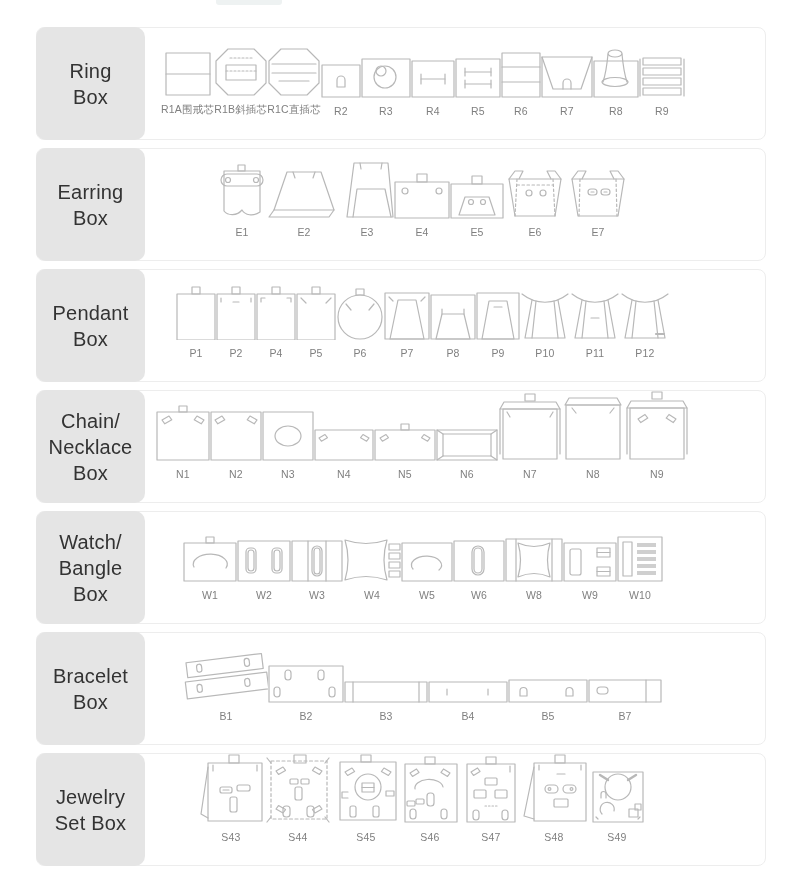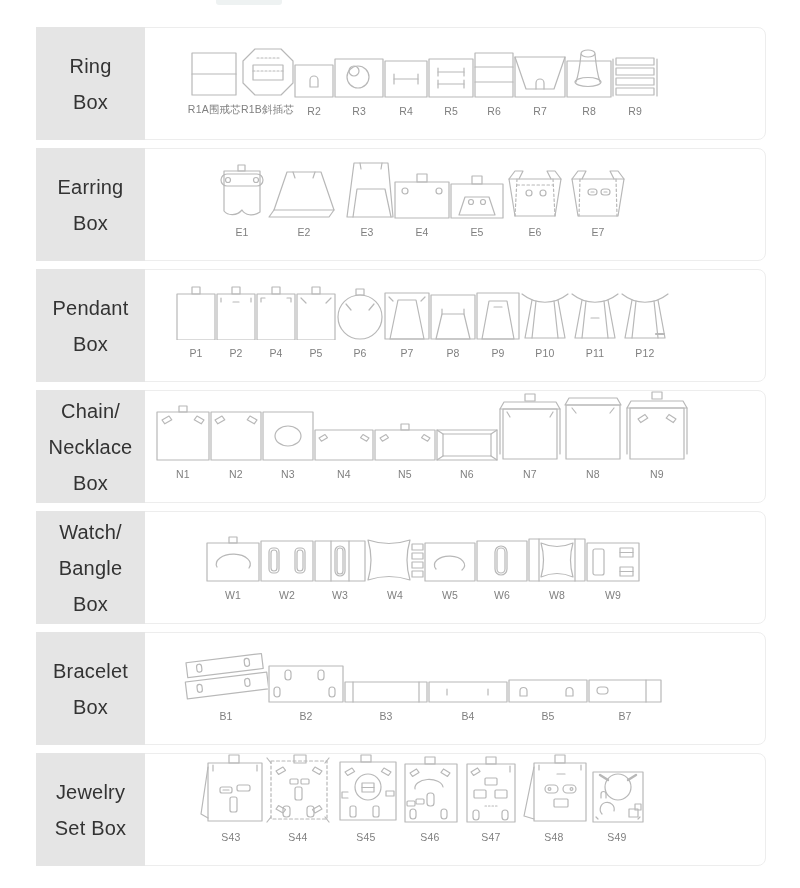--- a/index.html
+++ b/index.html
@@ -8,22 +8,22 @@
     font-family:"Liberation Sans", sans-serif;
   }
   .artifact{position:absolute;top:0;left:216px;width:66px;height:5px;background:#eef2f2;border-radius:0 0 3px 3px;}
   #catalog{position:absolute;top:27px;left:36px;width:730px;}
   .card{
     position:relative;height:113px;margin-bottom:8px;background:#fff;
     border:1px solid #ededed;border-radius:8px;box-sizing:border-box;
   }
   .cat{
     position:absolute;left:-1px;top:-1px;bottom:-1px;width:109px;background:#e5e5e5;
-    border-radius:0;display:flex;align-items:center;justify-content:center;text-align:center;
-    font-size:20px;line-height:36px;color:#333333;white-space:pre-line;letter-spacing:.2px;
+    border-radius:10px;display:flex;align-items:center;justify-content:center;text-align:center;
+    font-size:20px;line-height:26px;color:#333333;white-space:pre-line;letter-spacing:.2px;
   }
   .items{
     margin-left:48px;height:100%;display:flex;align-items:flex-end;justify-content:center;
     padding:0 16px 22px 12px;box-sizing:border-box;
   }
   .item{display:flex;flex-direction:column;align-items:center;margin:0;}
   .ic{display:flex;align-items:flex-end;justify-content:center;}
   .cap{margin-top:7px;font-size:10.5px;color:#7f7f7f;white-space:nowrap;letter-spacing:.2px;}
 </style>
 </head>
@@ -50,20 +50,31 @@
               <path d="M13 1 H39 L51 13 V35 L39 47 H13 L1 35 V13 Z"></path>
               <rect x="11" y="17" width="30" height="15"></rect>
               <line x1="11" y1="23" x2="41" y2="23" stroke-dasharray="2 2"></line>
               <line x1="15" y1="10" x2="37" y2="10" stroke-dasharray="2 2"></line>
             </svg>
           </div>
           <figcaption class="cap">R1B斜插芯</figcaption>
         </figure>
         <figure class="item">
           <div class="ic">
+            <svg width="52" height="48" viewBox="0 0 52 48" fill="none" stroke="#b8b8b8" stroke-width="1.2" stroke-linecap="round" stroke-linejoin="round">
+              <path d="M13 1 H39 L51 13 V35 L39 47 H13 L1 35 V13 Z"></path>
+              <line x1="4" y1="16" x2="48" y2="16"></line>
+              <line x1="4" y1="25" x2="48" y2="25"></line>
+              <line x1="11" y1="33" x2="41" y2="33"></line>
+            </svg>
+          </div>
+          <figcaption class="cap">R1C直插芯</figcaption>
+        </figure>
+        <figure class="item">
+          <div class="ic">
             <svg width="40" height="34" viewBox="0 0 40 34" fill="none" stroke="#b8b8b8" stroke-width="1.2" stroke-linecap="round" stroke-linejoin="round">
               <rect x="1" y="1" width="38" height="32"></rect>
               <path d="M16 23 v-7 a4 4 0 0 1 8 0 v7 z"></path>
             </svg>
           </div>
           <figcaption class="cap">R2</figcaption>
         </figure>
         <figure class="item">
           <div class="ic">
             <svg width="50" height="40" viewBox="0 0 50 40" fill="none" stroke="#b8b8b8" stroke-width="1.2" stroke-linecap="round" stroke-linejoin="round">
@@ -540,20 +551,36 @@
             <svg width="54" height="40" viewBox="0 0 54 40" fill="none" stroke="#b8b8b8" stroke-width="1.2" stroke-linecap="round" stroke-linejoin="round">
               <rect x="1" y="1" width="52" height="38"></rect>
               <rect x="7" y="7" width="11" height="26" rx="2"></rect>
               <rect x="34" y="6" width="13" height="9"></rect>
               <line x1="34" y1="10.5" x2="47" y2="10.5"></line>
               <rect x="34" y="25" width="13" height="9"></rect>
               <line x1="34" y1="29.5" x2="47" y2="29.5"></line>
             </svg>
           </div>
           <figcaption class="cap">W9</figcaption>
+        </figure>
+        <figure class="item">
+          <div class="ic">
+            <svg width="46" height="46" viewBox="0 0 46 46" fill="none" stroke="#b8b8b8" stroke-width="1.2" stroke-linecap="round" stroke-linejoin="round">
+              <rect x="1" y="1" width="44" height="44"></rect>
+              <rect x="6" y="6" width="9" height="34"></rect>
+              <g fill="#cfcfcf" stroke="none">
+                <rect x="20" y="7" width="19" height="4"></rect>
+                <rect x="20" y="14" width="19" height="4"></rect>
+                <rect x="20" y="21" width="19" height="4"></rect>
+                <rect x="20" y="28" width="19" height="4"></rect>
+                <rect x="20" y="35" width="19" height="4"></rect>
+              </g>
+            </svg>
+          </div>
+          <figcaption class="cap">W10</figcaption>
         </figure>
       </div>
     </section>
     <section class="card">
       <div class="cat">Bracelet
 Box</div>
       <div class="items">
         <figure class="item">
           <div class="ic">
             <svg width="84" height="52" viewBox="0 0 84 52" fill="none" stroke="#b8b8b8" stroke-width="1.2" stroke-linecap="round" stroke-linejoin="round">

